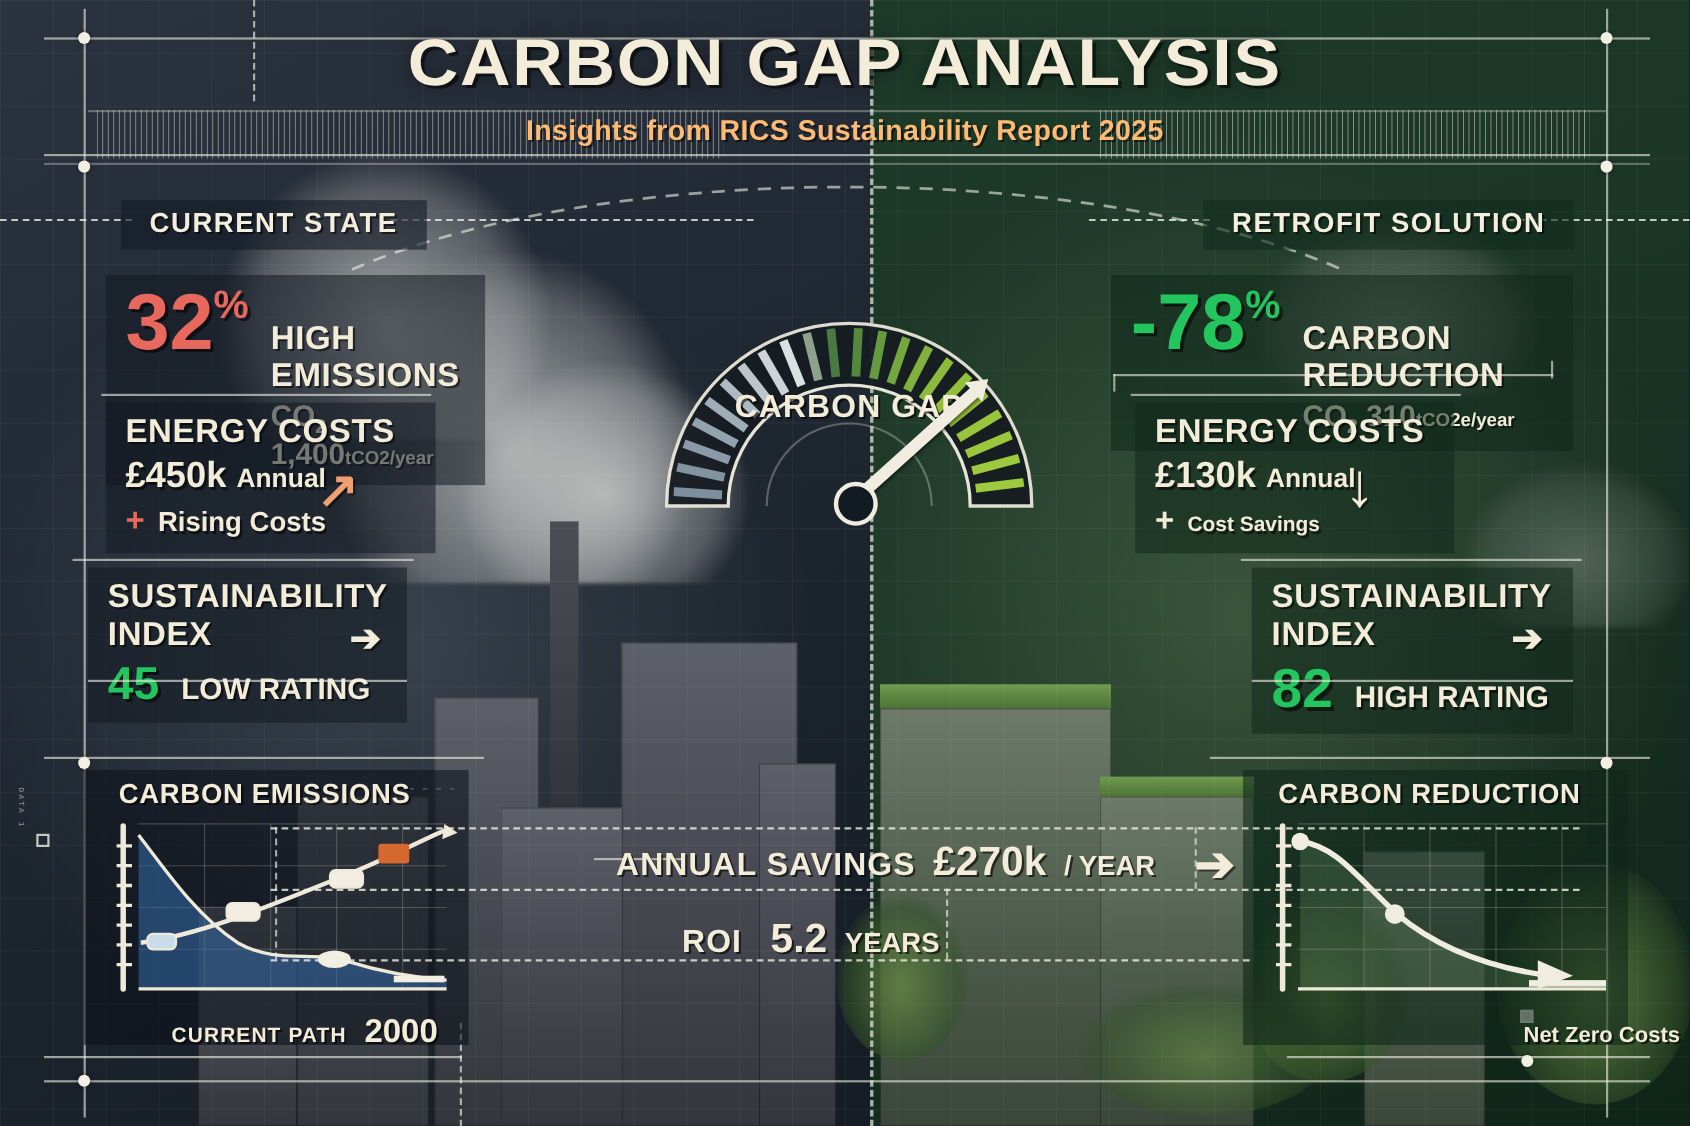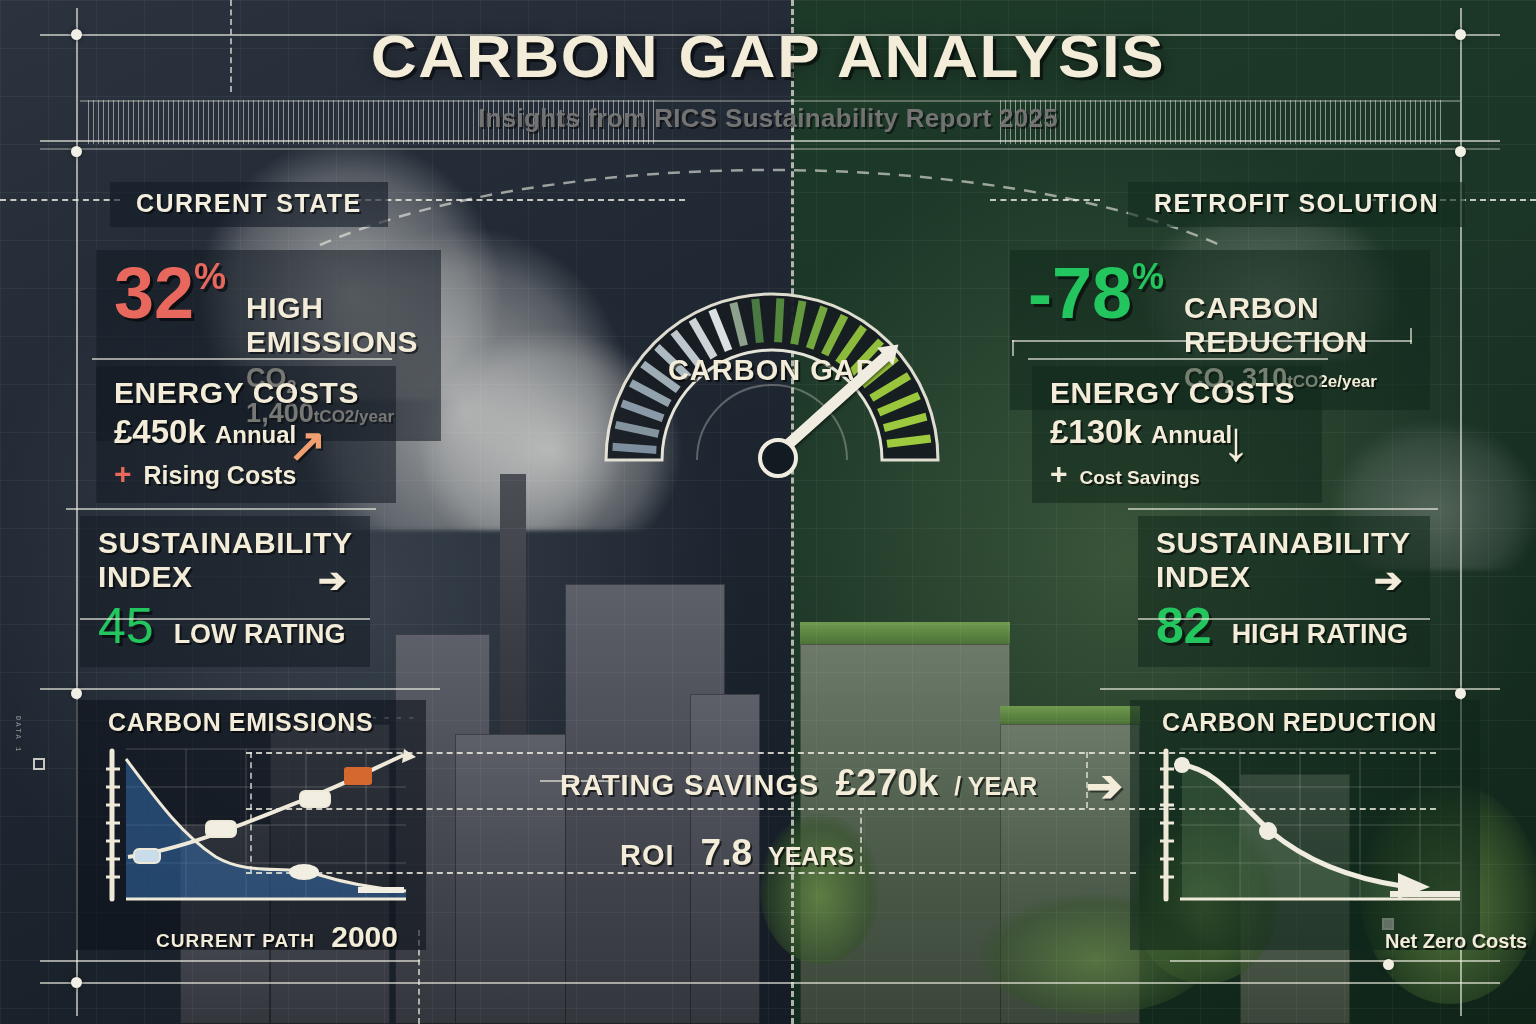--- a/index.html
+++ b/index.html
@@ -96,21 +96,21 @@
     text-align:center;
     font-size:60px; font-weight:bold; letter-spacing:1.5px;
     color:#f2ecd8; font-family:"Liberation Sans", sans-serif;
     text-shadow:3px 3px 0 rgba(0,0,0,.55), 0 0 16px rgba(0,0,0,.4);
     transform:scaleX(1.06); transform-origin:center;
   }
   .subtitle {
     position:absolute; left:0; top:103px; width:100%;
     text-align:center;
     font-size:26px; font-weight:bold; letter-spacing:.3px;
-    color:#737373;
+    color:#fdba74;
     text-shadow:2px 2px 0 rgba(0,0,0,.5);
   }
 
   .section-tag {
     position:absolute; padding:7px 26px 9px;
     font-size:25px; font-weight:bold; letter-spacing:1.4px;
     color:#f3eedd;
     text-shadow:2px 2px 0 rgba(0,0,0,.55);
     background:rgba(20,28,38,.62);
   }
@@ -283,21 +283,21 @@
   <div class="tiny-mark" style="left:372px;top:713px;">▬ ▬ ▬ ▬</div>
 
   <svg style="position:absolute;left:300px;top:150px;width:940px;height:110px;">
     <path d="M20,95 C250,-5 690,-5 920,95" fill="none" stroke="rgba(240,240,228,.6)" stroke-width="2.5" stroke-dasharray="12 9"></path>
   </svg>
 
   <div class="title">CARBON GAP ANALYSIS</div>
   <div class="subtitle">Insights from RICS Sustainability Report 2025</div>
 
   <div class="section-tag" style="left:110px;top:182px;">CURRENT STATE</div>
-  <div class="section-tag right" style="left:1128px;top:182px;">RETROFIT SOLUTION</div>
+  <div class="section-tag right" style="left:1094px;top:182px;">RETROFIT SOLUTION</div>
 
   <div class="panel" style="left:96px;top:250px;width:345px;">
     <div class="row">
       <div class="big-pct hl">
         <span>32</span><span class="pct-sign">%</span>
       </div>
       <div>
         <div class="lbl-lg">HIGH EMISSIONS</div>
         <div class="lbl-md" style="margin-top:4px;">
           <span>CO</span><sub style="font-size:18px;">2</sub>
@@ -318,21 +318,21 @@
       <span class="plus">+</span>
       <span class="lbl-md" style="font-size:25px;">Rising Costs</span>
     </div>
   </div>
   <div class="arrow-up" style="left:288px;top:418px;">↗</div>
 
   <div class="rule h" style="left:66px;top:508px;width:310px;"></div>
   <div class="panel" style="left:80px;top:516px;width:290px;">
     <div class="lbl-lg">SUSTAINABILITY INDEX</div>
     <div class="row" style="margin-top:3px;">
-      <span class="cream" style="font-size:50px;font-weight:normal;text-shadow:3px 3px 0 rgba(0,0,0,.55);">45</span>
+      <span class="cream" style="font-size:42px;font-weight:bold;text-shadow:3px 3px 0 rgba(0,0,0,.55);">45</span>
       <span class="lbl-md">LOW RATING</span>
     </div>
   </div>
   <div class="arrow-rt" style="left:318px;top:560px;font-size:34px;">➔</div>
   <div class="rule h" style="left:80px;top:618px;width:290px;"></div>
 
   <div class="panel greenbg" style="left:1010px;top:250px;width:420px;">
     <div class="row">
       <div class="big-pct cream">
         <span>-78</span><span class="pct-sign">%</span>
@@ -503,25 +503,25 @@
   <div class="rule dash-h" style="left:246px;top:752px;width:1190px;"></div>
   <div class="rule dash-h" style="left:246px;top:808px;width:1190px;"></div>
   <div class="rule dash-h" style="left:246px;top:872px;width:890px;"></div>
   <div class="rule dash-v" style="left:250px;top:752px;height:120px;"></div>
   <div class="rule dash-v" style="left:860px;top:808px;height:64px;"></div>
   <div class="rule dash-v" style="left:1086px;top:752px;height:56px;"></div>
   <div class="rule h" style="left:540px;top:780px;width:80px;"></div>
 
   <div class="metric-band">
     <div class="metric-line">
-      <span class="m-cap">RATING SAVINGS</span>
+      <span class="m-cap">ANNUAL SAVINGS</span>
       <span class="m-val">£270k</span>
       <span class="m-unit">/ YEAR</span>
     </div>
     <div class="metric-line" style="margin-top:16px;padding-left:60px;">
       <span class="m-cap">ROI</span>
-      <span class="m-val" style="margin-left:10px;">7.8</span>
+      <span class="m-val" style="margin-left:10px;">5.2</span>
       <span class="m-unit">YEARS</span>
     </div>
   </div>
   <div class="arrow-rt" style="left:1086px;top:760px;font-size:44px;">➔</div>
 
 </div>
 
 </body></html>

